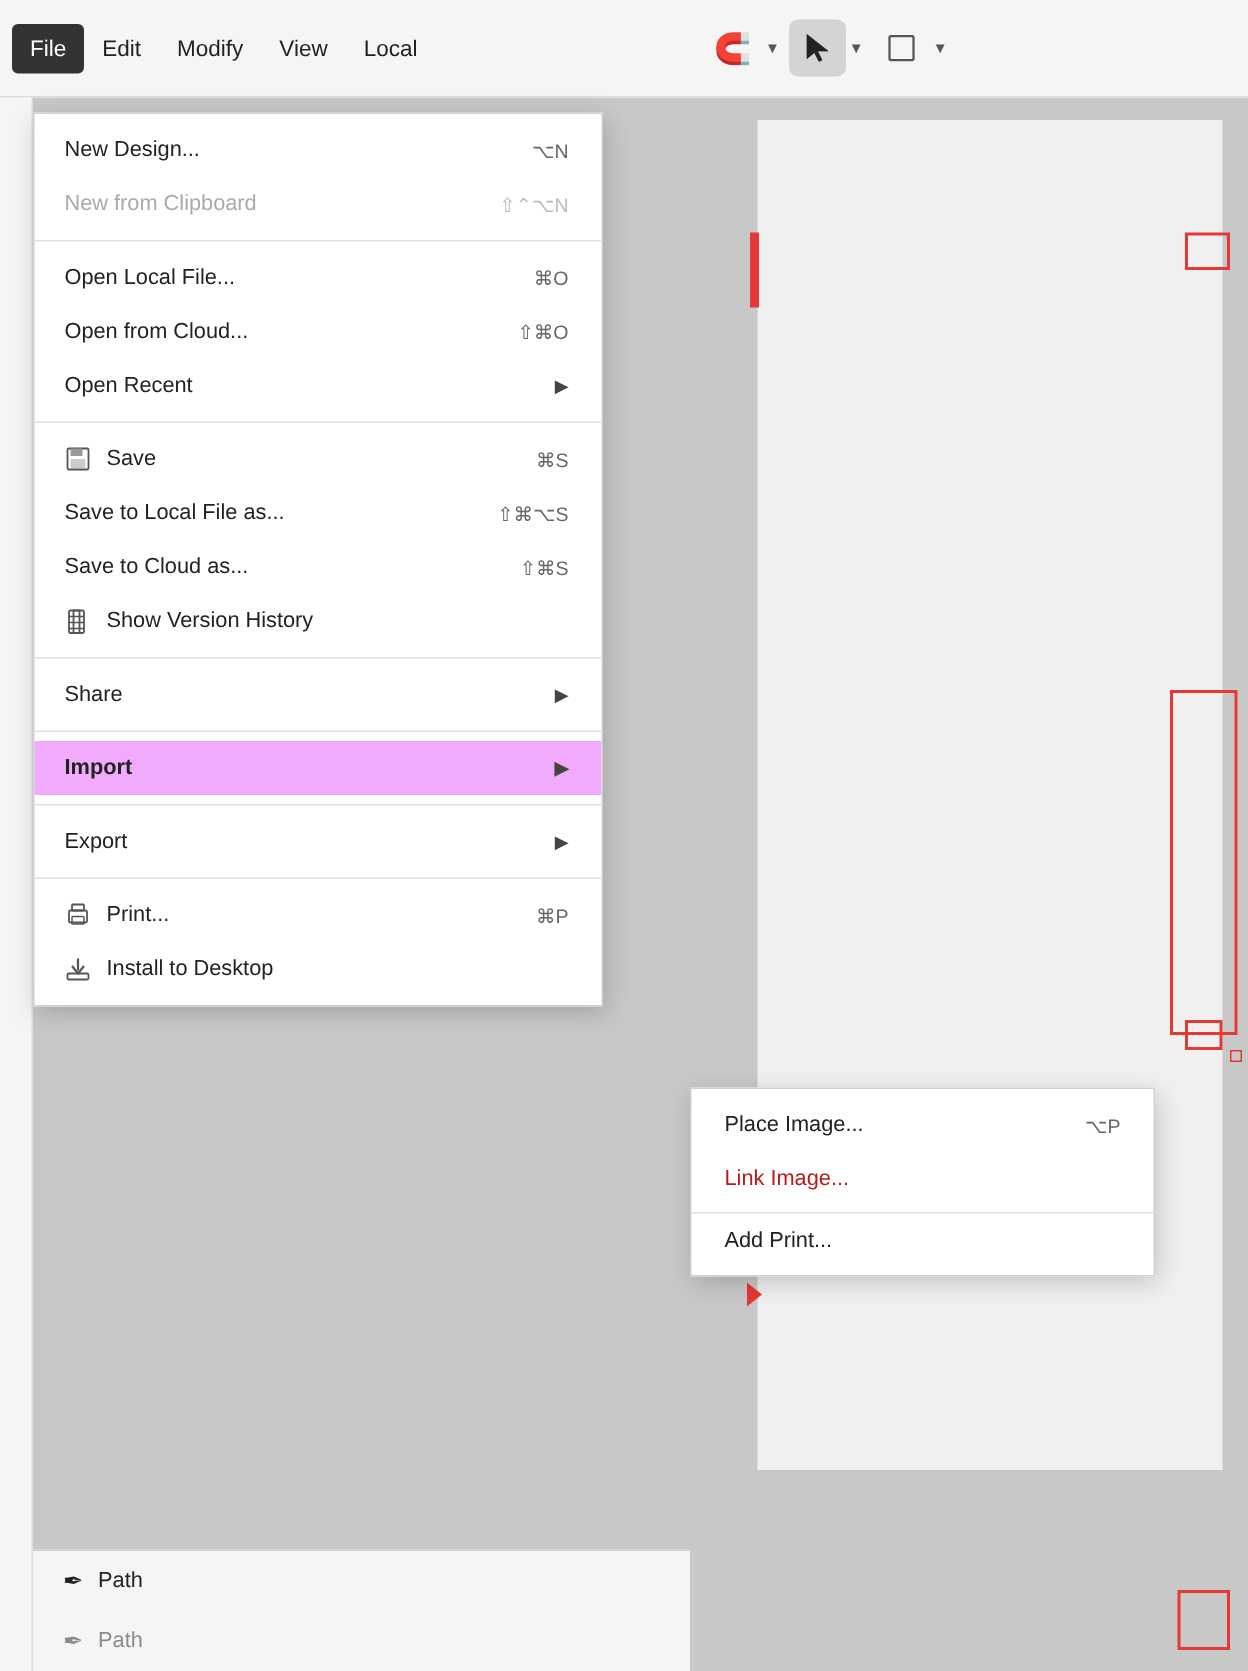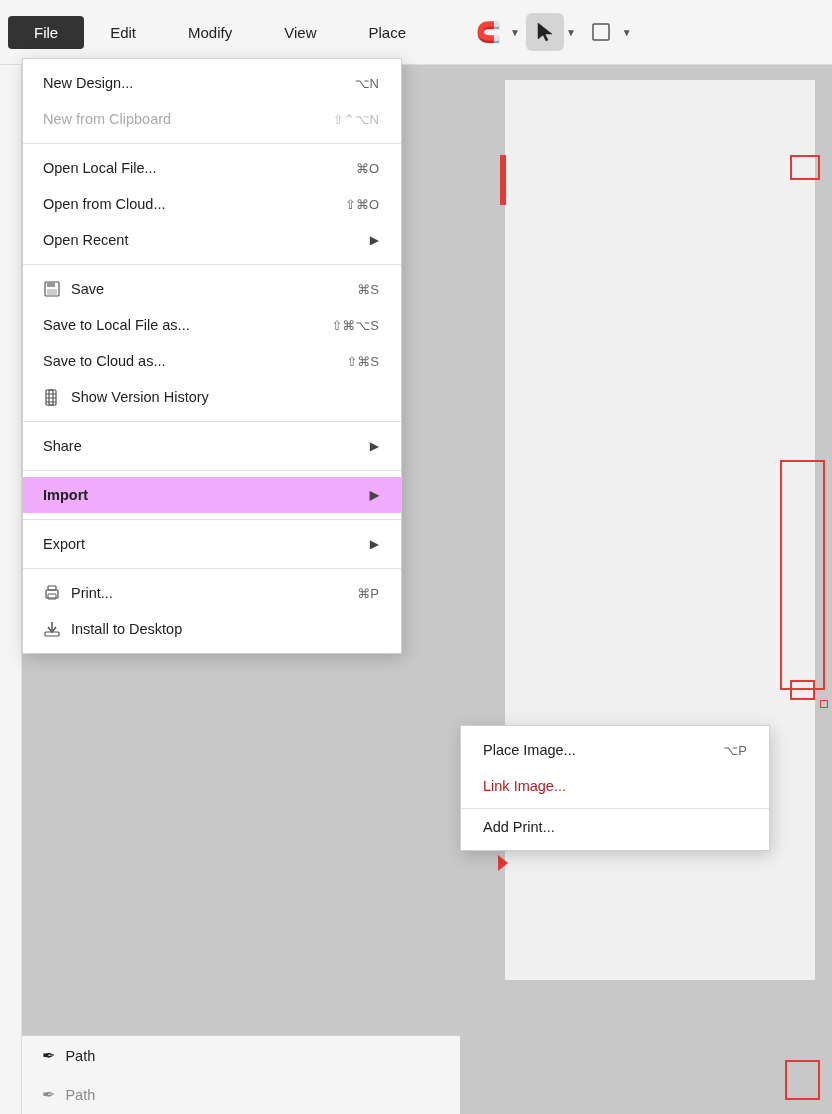--- a/index.html
+++ b/index.html
@@ -105,21 +105,21 @@
       width: 460px;
       height: 65px;
       background: #f5f5f5;
       display: flex;
       align-items: center;
       padding: 0 8px;
       border-bottom: 1px solid #ddd;
     }
 
     .menu-item {
-      padding: 8px 26px;
+      padding: 8px 12px;
       font-size: 15px;
       color: #222;
       cursor: pointer;
       border-radius: 4px;
     }
     .menu-item.active {
       background: #333;
       color: #fff;
     }
 
@@ -170,21 +170,21 @@
       left: 0;
       width: 22px;
       height: 1049px;
       background: #f5f5f5;
       border-right: 1px solid #ddd;
     }
 
     
     .dropdown-menu {
       position: absolute;
-      top: 58px;
+      top: 75px;
       left: 22px;
       width: 380px;
       background: #fff;
       border: 1px solid #d0d0d0;
       border-radius: 0;
       box-shadow: 2px 4px 16px rgba(0,0,0,0.18);
       z-index: 100;
     }
 
     .menu-section {
@@ -304,21 +304,21 @@
 <div class="red-rect-4"></div>
 <div class="red-rect-5"></div>
 <div class="red-left-bar"></div>
 <div class="red-arrow"></div>
 
 <div class="menubar">
   <div class="menu-item active">File</div>
   <div class="menu-item">Edit</div>
   <div class="menu-item">Modify</div>
   <div class="menu-item">View</div>
-  <div class="menu-item">Place</div>
+  <div class="menu-item">Local</div>
 </div>
 
 <div class="toolbar-right">
 
   <div class="toolbar-dropdown">
     <button class="toolbar-btn" style="font-size:20px;">🧲</button>
     <span class="chevron-small">▼</span>
   </div>
   <div class="toolbar-dropdown">
     <button class="toolbar-btn active-tool">

